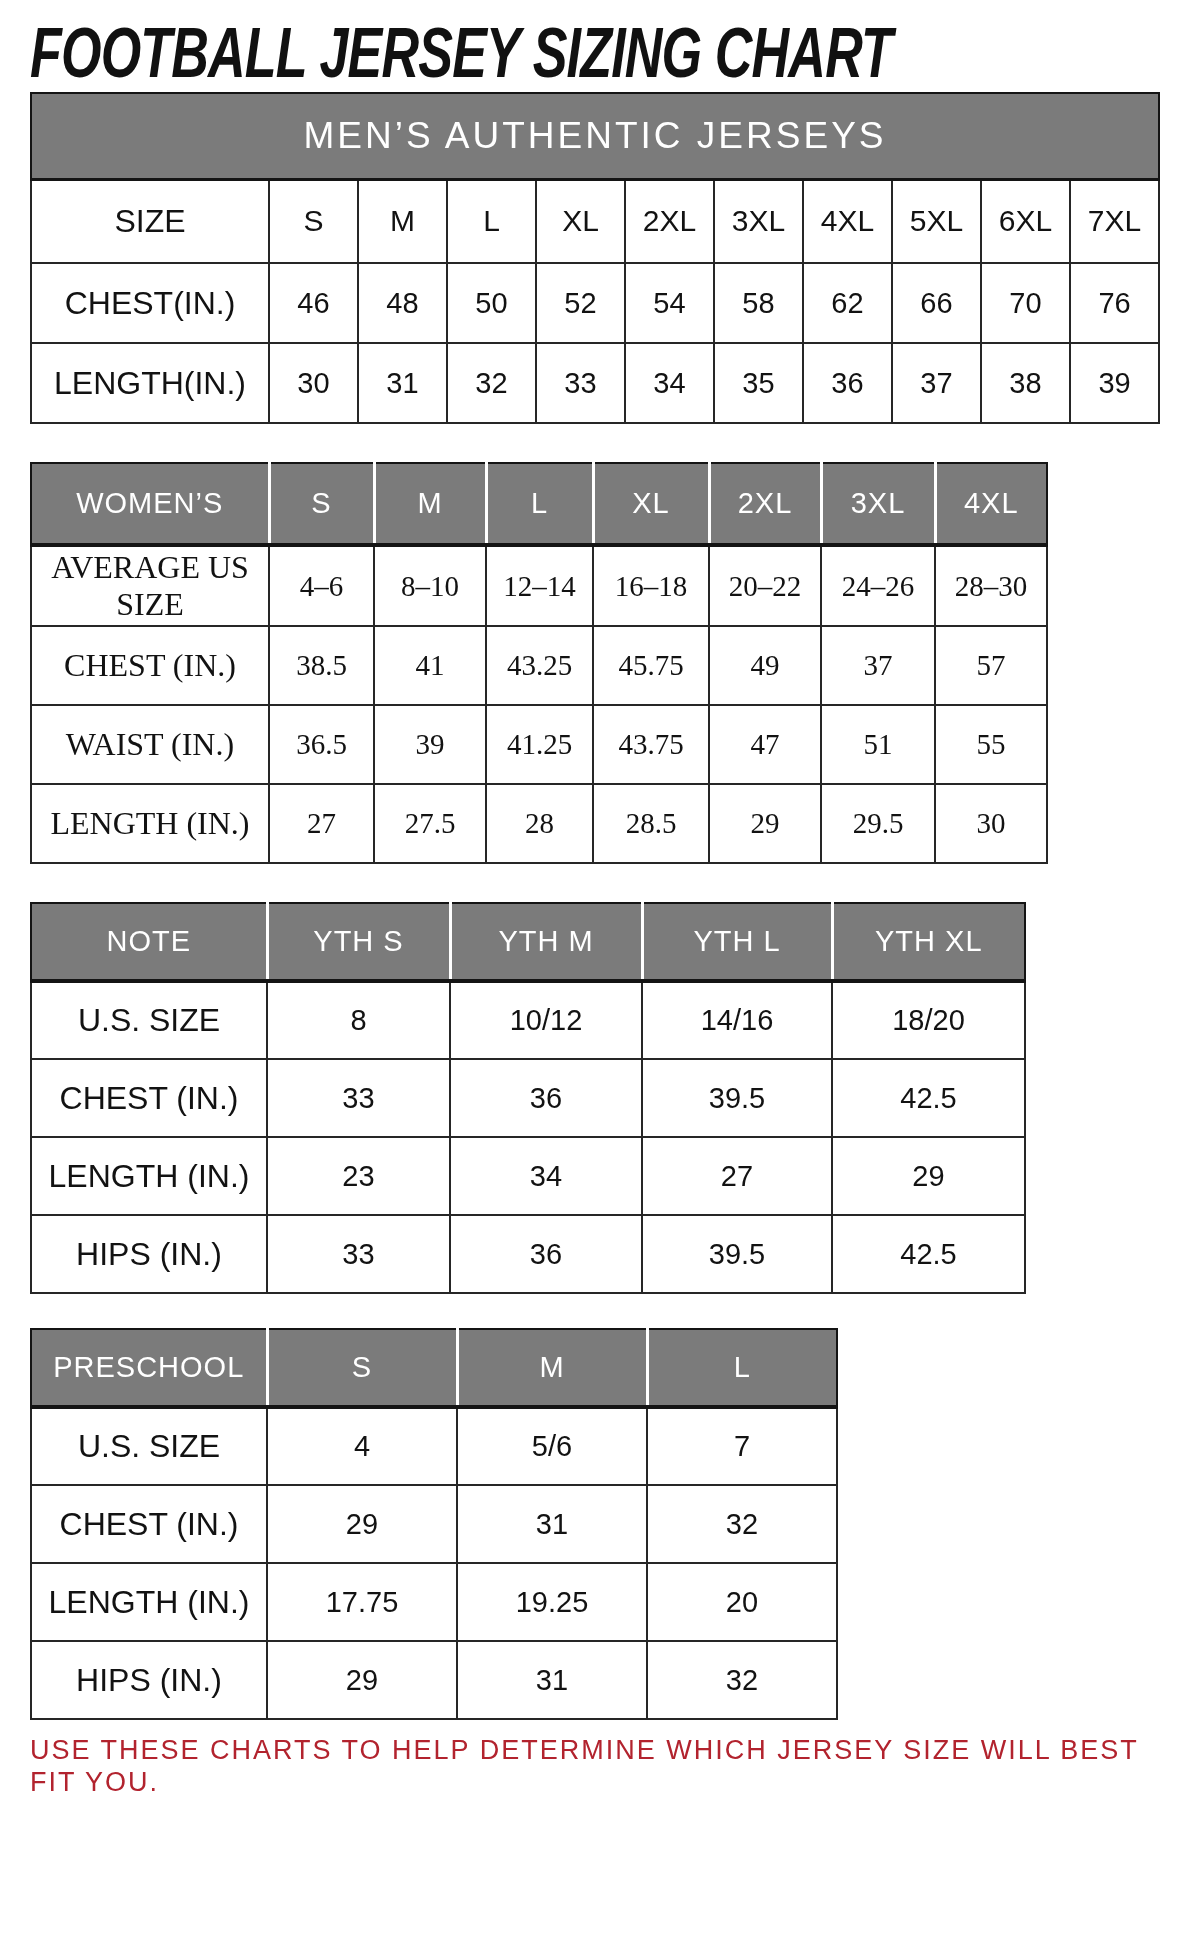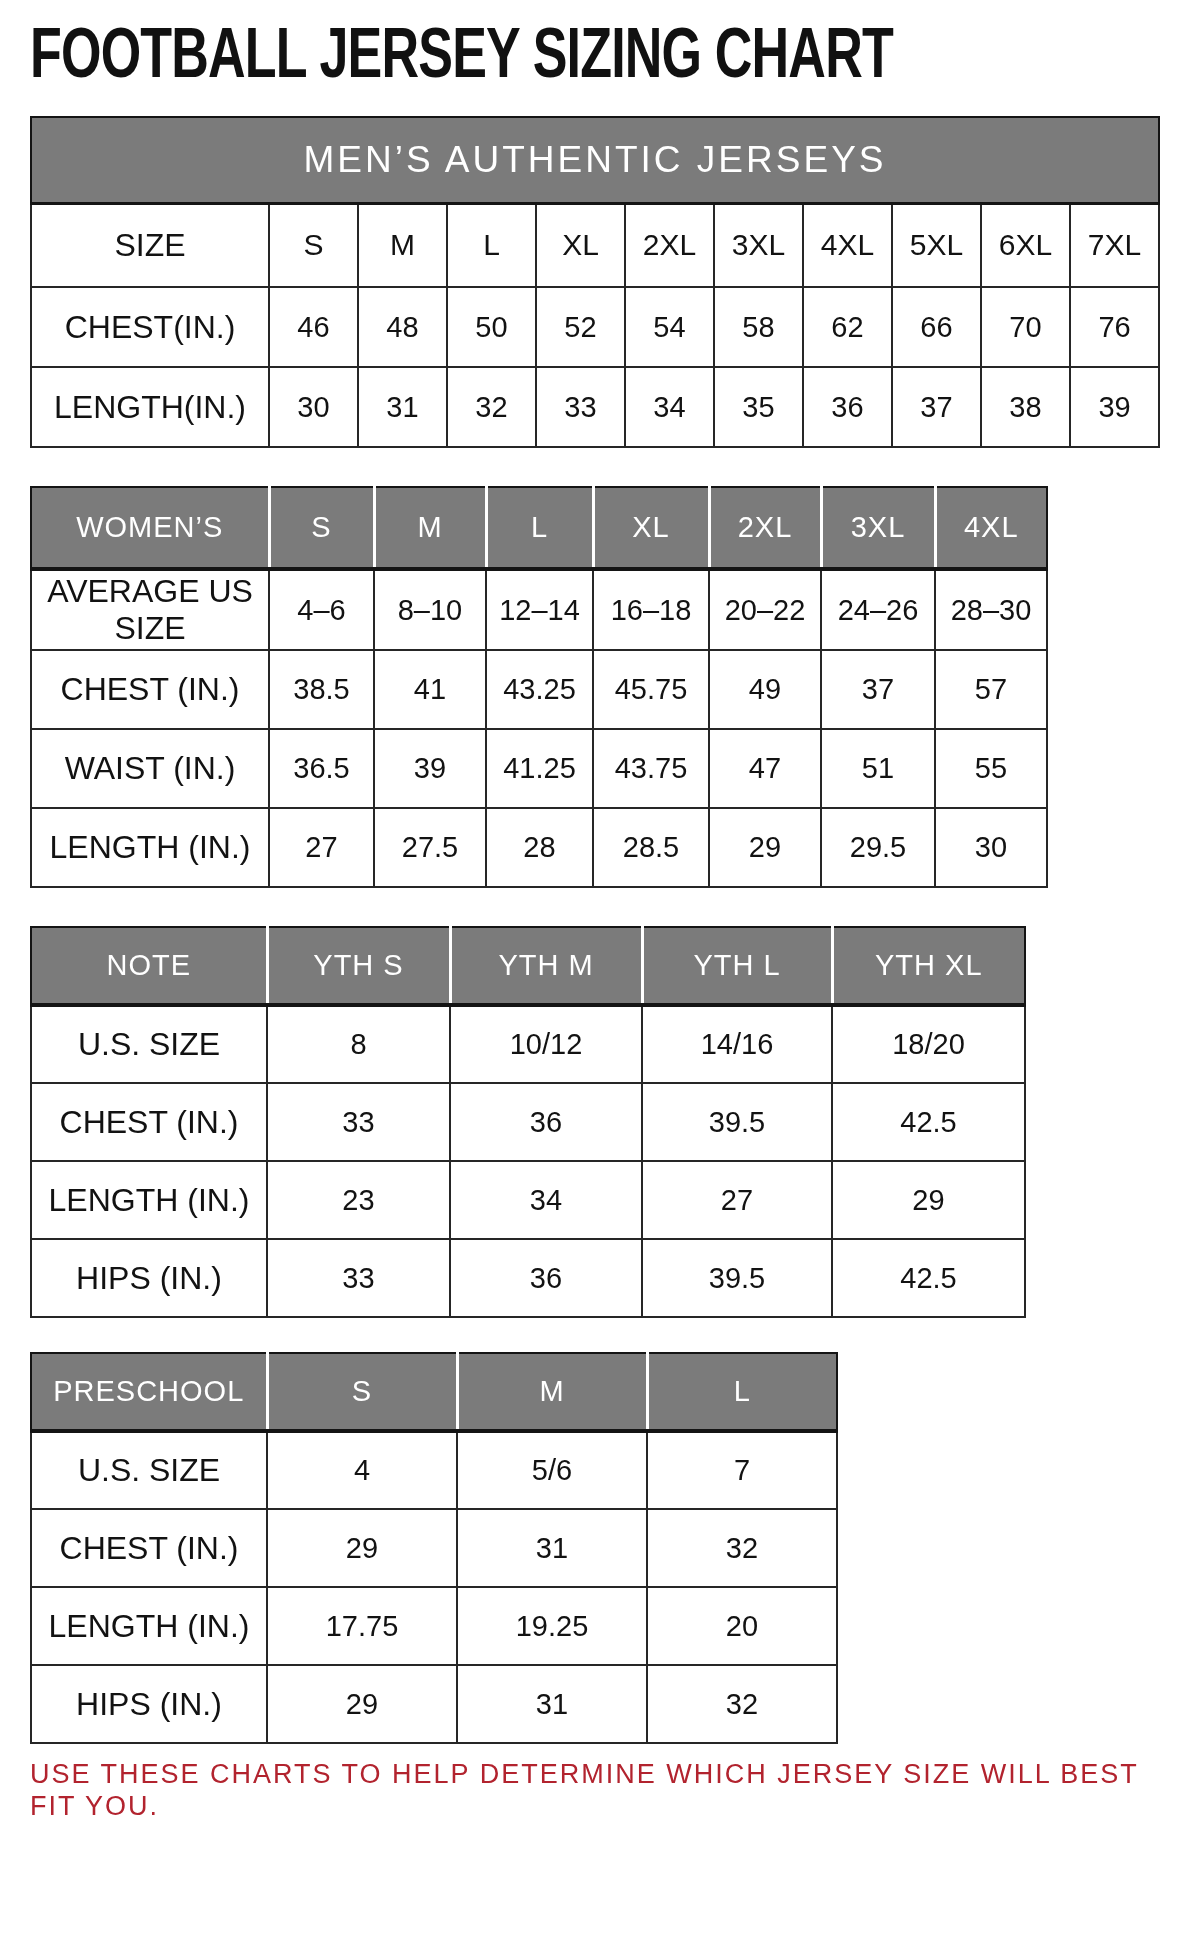--- a/index.html
+++ b/index.html
@@ -12,21 +12,21 @@
   body{
     width:1200px;min-height:1942px;
     font-family:"Liberation Sans", sans-serif;
     color:#111;overflow-x:hidden;
   }
   .page{padding:12px 30px 10px 30px;}
 
   
   h1{
     margin:8px 0 0 0;height:72px;line-height:66px;
-    font-size:62px;font-weight:700;white-space:nowrap;
+    font-size:62px;font-weight:700;white-space:nowrap;font-style:italic;
   }
   .title-inner{
     display:inline-block;transform:scale(0.84,1.14);
     transform-origin:left center;letter-spacing:-1px;
   }
 
   
   .note{
     margin:20px 0 0 0;max-width:1135px;
     color:var(--red);font-size:30px;font-weight:500;
@@ -61,34 +61,34 @@
   }
   
   tr.cols.gray th{
     background:var(--gray);color:#fff;
     font-size:29px;letter-spacing:1px;
     border:0;border-bottom:4px solid var(--dark);
   }
   tr.cols.gray th + th{border-left:3px solid #ffffff;}
 
   
-  .t-men{margin-top:24px;width:1128px;}
+  .t-men{width:1128px;}
   .t-men col{width:89px;} .t-men col.c0{width:238px;}
   .t-men tr.band{height:86px;}
   .t-men tr.cols{height:84px;}
   .t-men tr.r{height:80px;}
 
   .t-women{margin-top:38px;width:1016px;}
   .t-women col.c0{width:238px;}
   .t-women col.c1{width:105px;}.t-women col.c2{width:112px;}
   .t-women col.c3{width:107px;}.t-women col.c4{width:116px;}
   .t-women col.c5{width:112px;}.t-women col.c6{width:114px;}
   .t-women col.c7{width:112px;}
   .t-women tr.cols{height:82px;}
-  .t-women tr.r{height:79px;}
+  .t-women tr.r{height:79px;font-family:Liberation Serif, serif;}
 
   .t-boys{margin-top:38px;width:994px;}
   .t-boys col.c0{width:236px;}
   .t-boys col.c1{width:183px;}.t-boys col.c2{width:192px;}
   .t-boys col.c3{width:190px;}.t-boys col.c4{width:193px;}
   .t-boys tr{height:78px;}
 
   .t-pre{margin-top:34px;width:806px;}
   .t-pre col{width:190px;} .t-pre col.c0{width:236px;}
   .t-pre tr{height:78px;margin-top:27px;}

